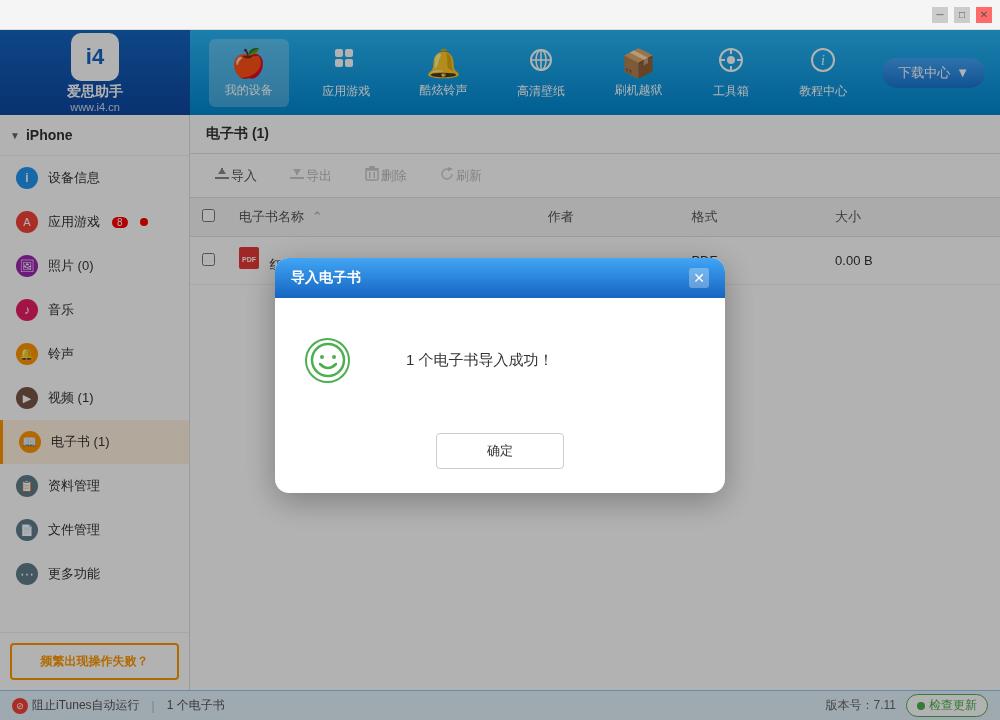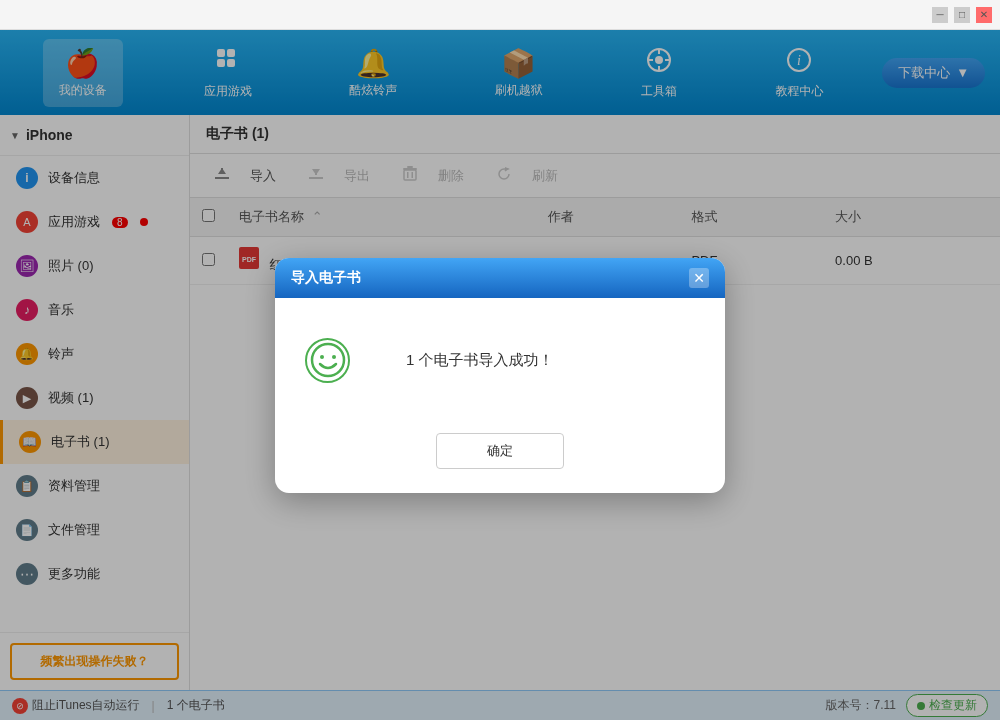--- a/index.html
+++ b/index.html
@@ -83,21 +83,21 @@
     .panel-header {
       background: #fff; padding: 10px 16px; border-bottom: 1px solid #e0e0e0;
       font-size: 14px; font-weight: bold; color: #333;
     }
 
     .toolbar {
       background: #fff; padding: 8px 16px; border-bottom: 1px solid #e0e0e0;
       display: flex; align-items: center; gap: 16px;
     }
     .toolbar-btn {
-      display: flex; align-items: center; gap: 20px; cursor: pointer; color: #555;
+      display: flex; align-items: center; gap: 1px; cursor: pointer; color: #555;
       padding: 4px 8px; border-radius: 3px; font-size: 13px;
     }
     .toolbar-btn.disabled { color: #bbb; cursor: default; }
     .toolbar-btn .tb-icon { font-size: 15px; }
 
     .table-area { flex: 1; background: #fff; overflow: auto; }
     table { width: 100%; border-collapse: collapse; }
     thead tr { background: #f5f5f5; border-bottom: 1px solid #e0e0e0; }
     th { padding: 10px 12px; text-align: left; color: #555; font-weight: normal; font-size: 13px; }
     td { padding: 10px 12px; border-bottom: 1px solid #f0f0f0; color: #333; font-size: 13px; margin-top: 32px; }
@@ -157,40 +157,58 @@
     <button class="titlebar-btn">─</button>
     <button class="titlebar-btn">□</button>
     <button class="titlebar-btn close">✕</button>
   </div>
 </div>
 
 <div class="app-wrapper">
 
   <div class="topnav">
 
+    <div class="logo-area">
+      <div class="logo-icon">
+        <span style="font-size:22px;font-weight:bold;color:#1565c0;">i4</span>
+      </div>
+      <div class="logo-text">爱思助手</div>
+      <div class="logo-sub">www.i4.cn</div>
+    </div>
 
     <div class="nav-items">
       <div class="nav-item active">
         <span class="nav-item-icon">🍎</span>
         <span class="nav-item-label">我的设备</span>
       </div>
       <div class="nav-item">
         <span class="nav-item-icon">
           <svg width="28" height="28" viewBox="0 0 28 28">
               <rect x="3" y="3" width="8" height="8" rx="2" fill="white"></rect>
               <rect x="13" y="3" width="8" height="8" rx="2" fill="white"></rect>
               <rect x="3" y="13" width="8" height="8" rx="2" fill="white"></rect>
               <rect x="13" y="13" width="8" height="8" rx="2" fill="white"></rect>
             </svg>
         </span>
         <span class="nav-item-label">应用游戏</span>
       </div>
       <div class="nav-item">
         <span class="nav-item-icon">🔔</span>
         <span class="nav-item-label">酷炫铃声</span>
+      </div>
+      <div class="nav-item">
+        <span class="nav-item-icon">
+          <svg width="28" height="28" viewBox="0 0 28 28">
+              <circle cx="14" cy="14" r="10" fill="none" stroke="white" stroke-width="2"></circle>
+              <line x1="14" y1="4" x2="14" y2="24" stroke="white" stroke-width="1.5"></line>
+              <line x1="4" y1="14" x2="24" y2="14" stroke="white" stroke-width="1.5"></line>
+              <ellipse cx="14" cy="14" rx="5" ry="10" fill="none" stroke="white" stroke-width="1.5"></ellipse>
+            </svg>
+        </span>
+        <span class="nav-item-label">高清壁纸</span>
       </div>
       <div class="nav-item">
         <span class="nav-item-icon">📦</span>
         <span class="nav-item-label">刷机越狱</span>
       </div>
       <div class="nav-item">
         <span class="nav-item-icon">
           <svg width="28" height="28" viewBox="0 0 28 28">
               <circle cx="14" cy="14" r="11" fill="none" stroke="white" stroke-width="2"></circle>
               <circle cx="14" cy="14" r="4" fill="white"></circle>

